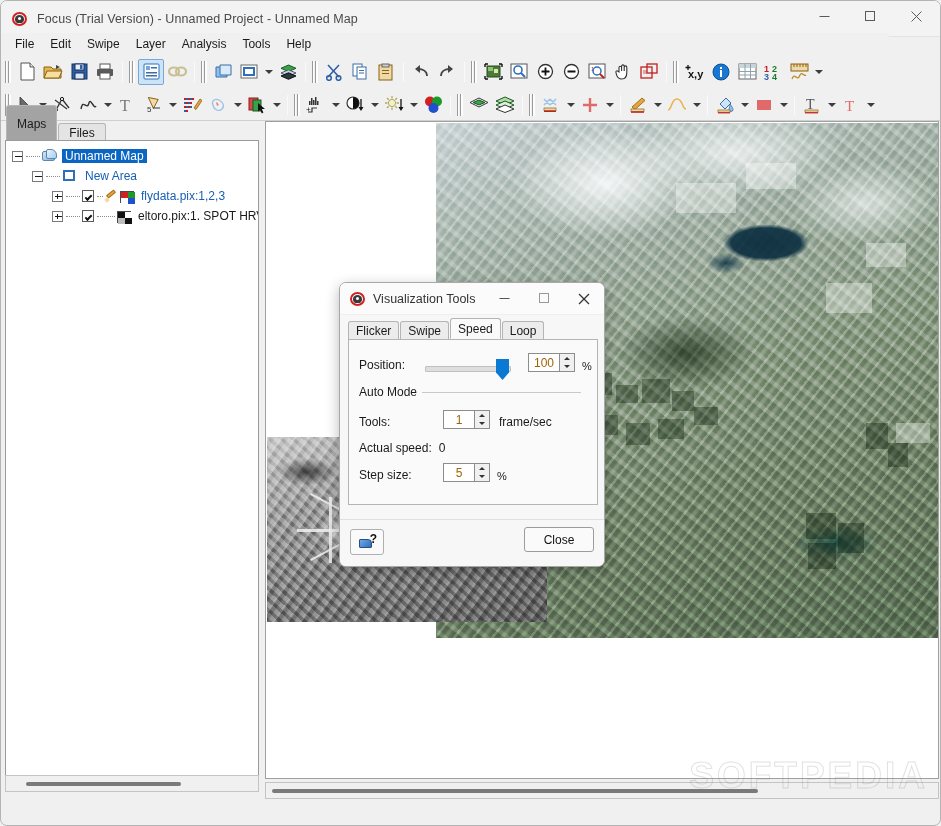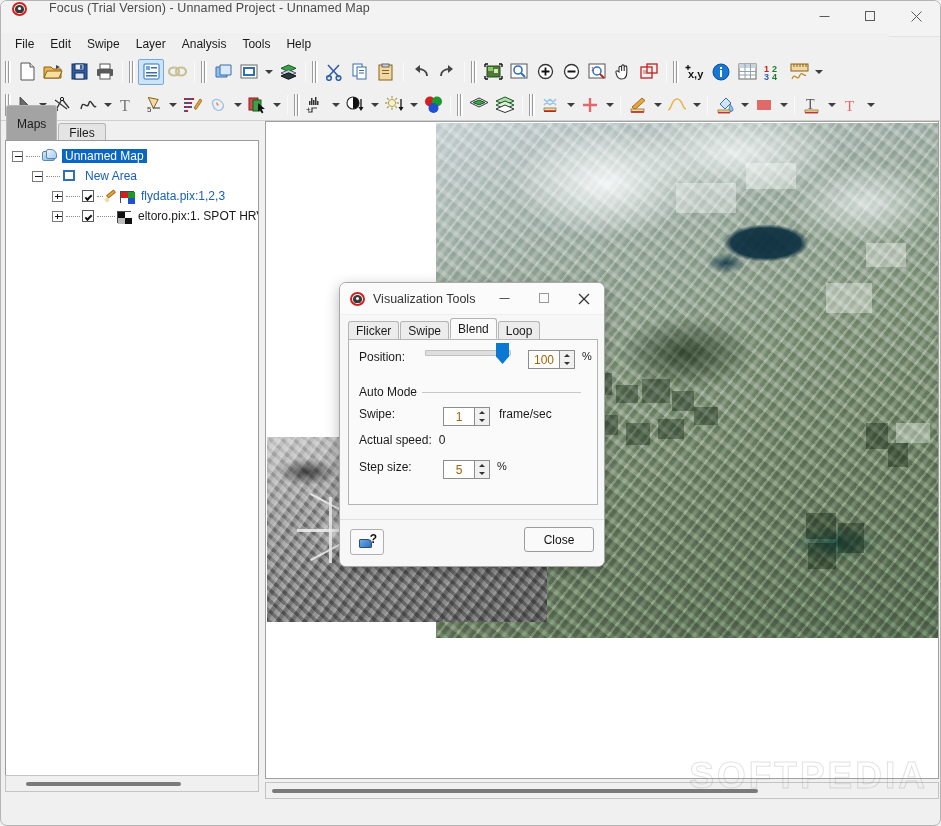--- a/index.html
+++ b/index.html
@@ -19,21 +19,21 @@
     border-radius: 7px;
     overflow: hidden;
   }
 
   
   #titlebar {
     position: absolute; top: 0; left: 0;
     width: 939px; height: 36px;
     background: #f3f3f3;
     border-bottom: 1px solid #e2e2e2;
-    display: flex; align-items: flex-start; gap: 12px;
+    display: flex; align-items: center;
   }
   #app-icon {
     width: 16px; height: 16px; margin-left: 11px; margin-right: 9px;
     position: relative; flex: 0 0 auto;
   }
   #app-icon .ring {
     position: absolute; left: 0; top: 1px; width: 15px; height: 14px;
     border: 2px solid #d02020; border-radius: 50%;
   }
   #app-icon .eye {
@@ -306,21 +306,21 @@
     background: #ececec; border: 1px solid #b4b4b4; border-bottom: none;
     border-radius: 3px 3px 0 0; margin-right: 1px;
     display: flex; align-items: center;
   }
   .vtab.active { background: #fafafa; height: 21px; border-bottom: 1px solid #fafafa; }
   #vbody {
     position: absolute; left: 8px; top: 56px;
     width: 250px; height: 166px;
     background: #fafafa; border: 1px solid #b4b4b4;
   }
-  .frow { display: flex; align-items: flex-start; height: 22px; margin-left: 10px; }
+  .frow { display: flex; align-items: flex-end; height: 22px; margin-left: 10px; }
   .flabel { font-size: 12px; color: #1a1a1a; }
   #slider {
     position: relative; width: 86px; height: 6px; margin-left: 10px;
     background: #dedede; border: 1px solid #c0c0c0; border-radius: 1px;
   }
   #sthumb {
     position: absolute; left: 70px; top: -8px;
     width: 13px; height: 21px;
     background: #0a79d4;
     clip-path: polygon(0 0, 100% 0, 100% 64%, 50% 100%, 0 64%);
@@ -1028,21 +1028,21 @@
         <svg width="12" height="12" viewBox="0 0 12 12">
             <line x1="1" y1="1" x2="11" y2="11" stroke="#333" stroke-width="1.2"></line>
             <line x1="11" y1="1" x2="1" y2="11" stroke="#333" stroke-width="1.2"></line>
           </svg>
       </div>
     </div>
 
     <div id="vtabs">
       <div class="vtab">Flicker</div>
       <div class="vtab">Swipe</div>
-      <div class="vtab active">Blend</div>
+      <div class="vtab active">Speed</div>
       <div class="vtab">Loop</div>
     </div>
 
     <div id="vbody">
 
       <div class="frow" style="margin-top:10px;">
         <div class="flabel" style="width:56px;">Position:</div>
         <div id="slider">
           <div id="sthumb"></div>
         </div>
@@ -1057,21 +1057,21 @@
         </div>
         <div class="pct">%</div>
       </div>
 
       <div class="grouphdr" style="margin-top:12px; margin-right:10px;">
         <div class="gl">Auto Mode</div>
         <div class="gline"></div>
       </div>
 
       <div class="frow" style="margin-top:7px;">
-        <div class="flabel" style="width:84px;">Swipe:</div>
+        <div class="flabel" style="width:84px;">Tools:</div>
         <div class="numfield">1</div>
         <div class="spin">
           <div class="up">
               <i></i>
             </div>
           <div class="dn">
               <i></i>
             </div>
         </div>
         <div class="flabel" style="margin-left:9px;">frame/sec</div>

